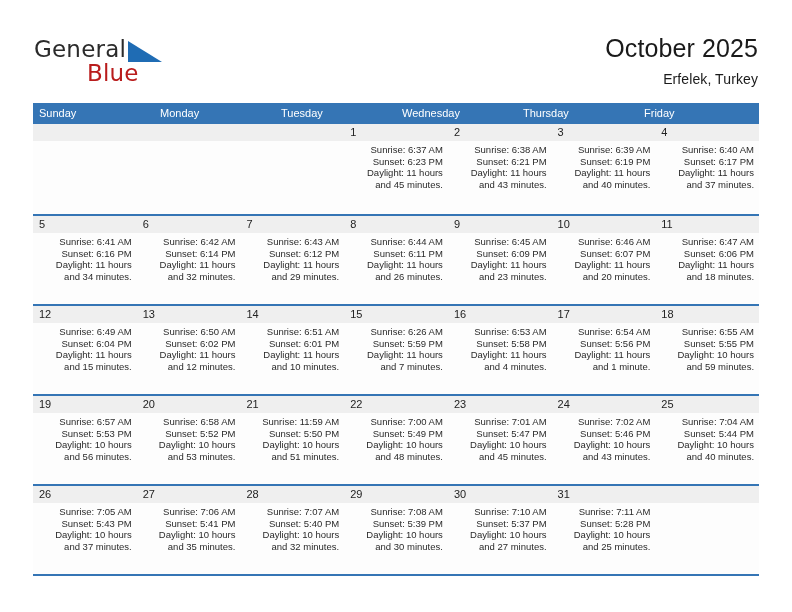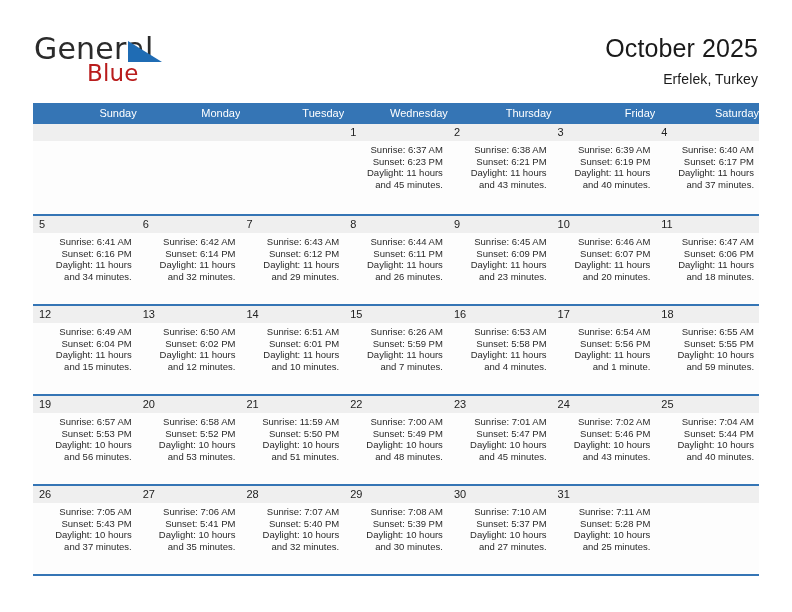--- a/index.html
+++ b/index.html
@@ -27,21 +27,21 @@
   .logo {
     position: absolute;
     left: 34px;
     top: 36px;
     width: 180px;
     height: 52px;
   }
   .logo-general {
     position: absolute;
     left: 0; top: 0;
-    font-size: 30px;
+    font-size: 23px;
     letter-spacing: 0.2px;
     color: #2b2b2b;
     font-family: "DejaVu Sans", sans-serif;
     font-weight: 400;
     line-height: 26px;
   }
   .logo-blue {
     position: absolute;
     left: 53px; top: 24px;
     font-size: 23px;
@@ -97,21 +97,20 @@
     height: 21px;
   }
   .dow {
     flex: 1 1 0;
     color: #ffffff;
     font-size: 11px;
     line-height: 21px;
     padding-left: 6px;
     white-space: nowrap;
     overflow: hidden;
-    text-align: right;
   }
   .week {
     display: flex;
     border-top: 2px solid #3575b5;
     height: 90px;
   }
   .week:first-of-type { border-top: none; }
   .cell {
     flex: 1 1 0;
     width: 103.7px;
@@ -165,21 +164,20 @@
 
   <div class="calendar">
 
     <div class="dow-row">
       <div class="dow">Sunday</div>
       <div class="dow">Monday</div>
       <div class="dow">Tuesday</div>
       <div class="dow">Wednesday</div>
       <div class="dow">Thursday</div>
       <div class="dow">Friday</div>
-      <div class="dow">Saturday</div>
     </div>
 
     <div id="weeks-host">
         <div class="week">
           <div class="cell empty">
             <span class="daynum"></span>
           </div>
           <div class="cell empty">
             <span class="daynum"></span>
           </div>

